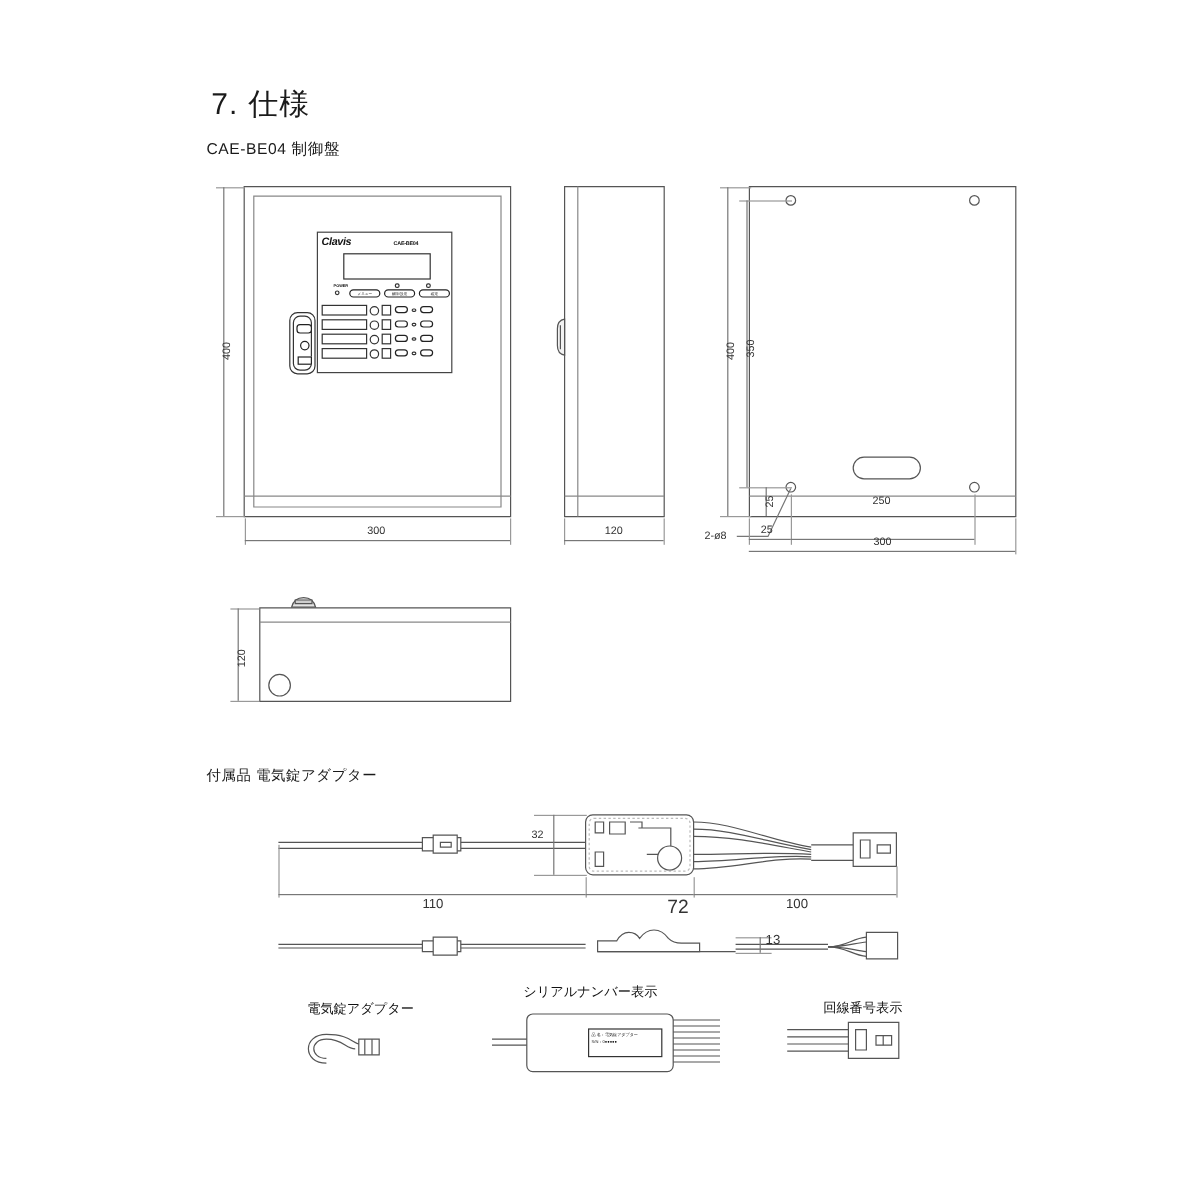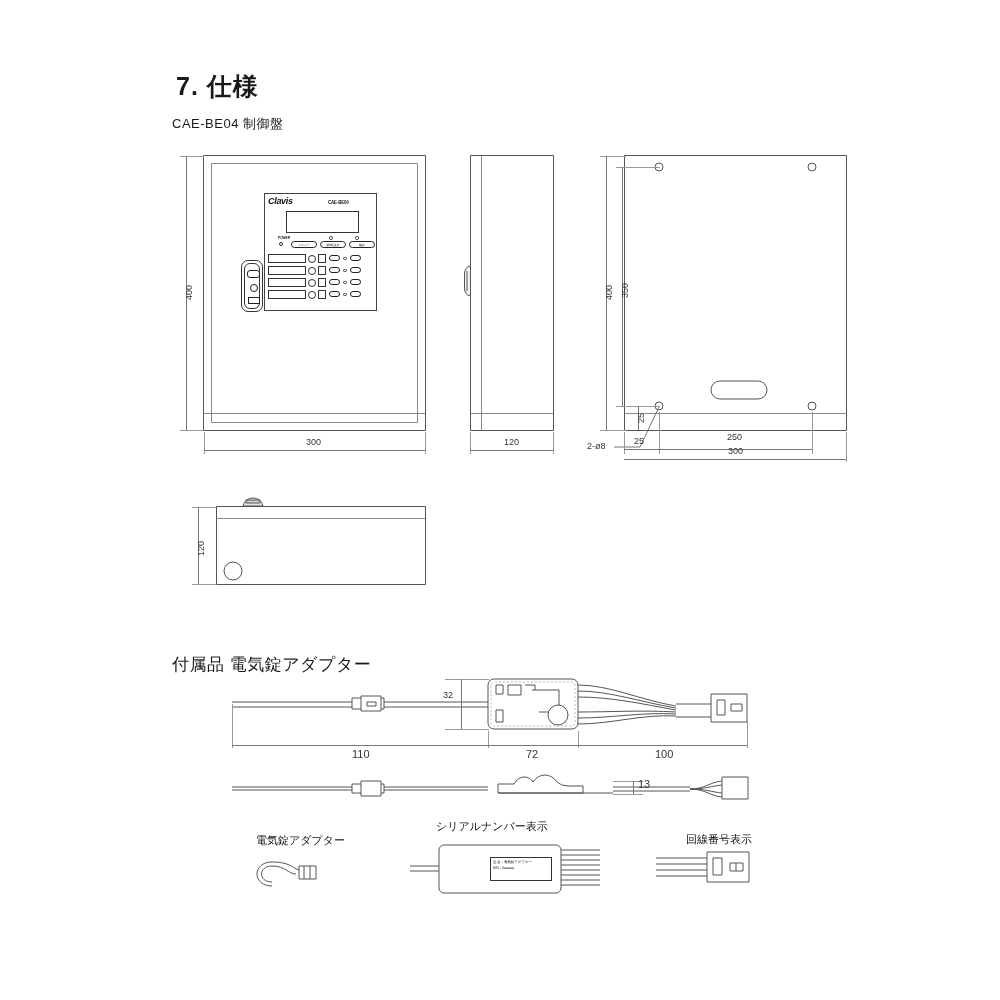--- a/index.html
+++ b/index.html
@@ -8,29 +8,29 @@
     font-family:"Liberation Sans","DejaVu Sans",sans-serif;
     color:#1a1a1a;
     position:relative;
     overflow:hidden;
   }
   .page{position:relative;width:1000px;height:1000px;}
 
   
   #section-title{
     position:absolute;left:176px;top:70px;
-    font-size:25px;font-weight:bold;letter-spacing:1px;
+    font-size:25px;font-weight:normal;letter-spacing:1px;
   }
   #panel-caption{
     position:absolute;left:172px;top:115px;
     font-size:13px;letter-spacing:.5px;
   }
   #adapter-caption{
-    position:absolute;left:172px;top:653px;
-    font-size:17px;letter-spacing:.5px;
+    position:absolute;left:172px;top:638px;
+    font-size:12px;letter-spacing:.5px;
   }
   .dim{
     position:absolute;font-size:9px;color:#333;
     font-family:"Liberation Sans",sans-serif;white-space:nowrap;
   }
   .dim.rot{transform:rotate(-90deg);transform-origin:left top;}
   .dimline{position:absolute;background:#777;}
   .ext{position:absolute;background:#999;}
   svg{position:absolute;overflow:visible;}
   svg line,svg path,svg rect,svg circle,svg polyline,svg polygon{
@@ -193,21 +193,21 @@
 
   <div class="ext" style="left:624px;top:432px;width:1px;height:22px;"></div>
   <div class="ext" style="left:659px;top:412px;width:1px;height:42px;"></div>
   <div class="ext" style="left:812px;top:412px;width:1px;height:42px;"></div>
   <div class="ext" style="left:846px;top:432px;width:1px;height:30px;"></div>
 
   <div class="dimline" style="left:624px;top:449px;width:35px;height:1px;"></div>
   <div class="dim" style="left:634px;top:436px;">25</div>
 
   <div class="dimline" style="left:659px;top:449px;width:153px;height:1px;"></div>
-  <div class="dim" style="left:727px;top:432px;">250</div>
+  <div class="dim" style="left:727px;top:412px;">250</div>
 
   <div class="dimline" style="left:624px;top:459px;width:222px;height:1px;"></div>
   <div class="dim" style="left:728px;top:446px;">300</div>
 
   <svg style="left:0;top:0;width:1000px;height:1000px;" fill="none" stroke="#555" stroke-width="1">
     <rect x="216.5" y="506.5" width="209" height="78"></rect>
     <line x1="216.5" y1="518.5" x2="425.5" y2="518.5" stroke="#888"></line>
 
     <path d="M243 506 q2 -8 10 -8 q8 0 10 8 z" fill="#e6e6e6" stroke="#555"></path>
     <rect x="246" y="500" width="14" height="3" fill="#cfcfcf" stroke="#555"></rect>
@@ -264,21 +264,21 @@
 
   <div class="ext" style="left:232px;top:704px;width:1px;height:44px;"></div>
   <div class="ext" style="left:488px;top:731px;width:1px;height:17px;"></div>
   <div class="ext" style="left:578px;top:731px;width:1px;height:17px;"></div>
   <div class="ext" style="left:747px;top:722px;width:1px;height:26px;"></div>
 
   <div class="dimline" style="left:232px;top:745px;width:256px;height:1px;"></div>
   <div class="dim" style="left:352px;top:748px;font-size:11px;">110</div>
 
   <div class="dimline" style="left:488px;top:745px;width:90px;height:1px;"></div>
-  <div class="dim" style="left:526px;top:748px;font-size:11px;">72</div>
+  <div class="dim" style="left:556px;top:748px;font-size:16px;">72</div>
 
   <div class="dimline" style="left:578px;top:745px;width:169px;height:1px;"></div>
   <div class="dim" style="left:655px;top:748px;font-size:11px;">100</div>
 
   <svg style="left:0;top:0;width:1000px;height:1000px;" fill="none" stroke="#555" stroke-width="1">
     <line x1="232" y1="787" x2="488" y2="787"></line>
     <line x1="232" y1="790" x2="488" y2="790"></line>
     <rect x="352" y="784" width="32" height="9" fill="#fff"></rect>
     <rect x="361" y="781" width="20" height="15" fill="#fff"></rect>
 

